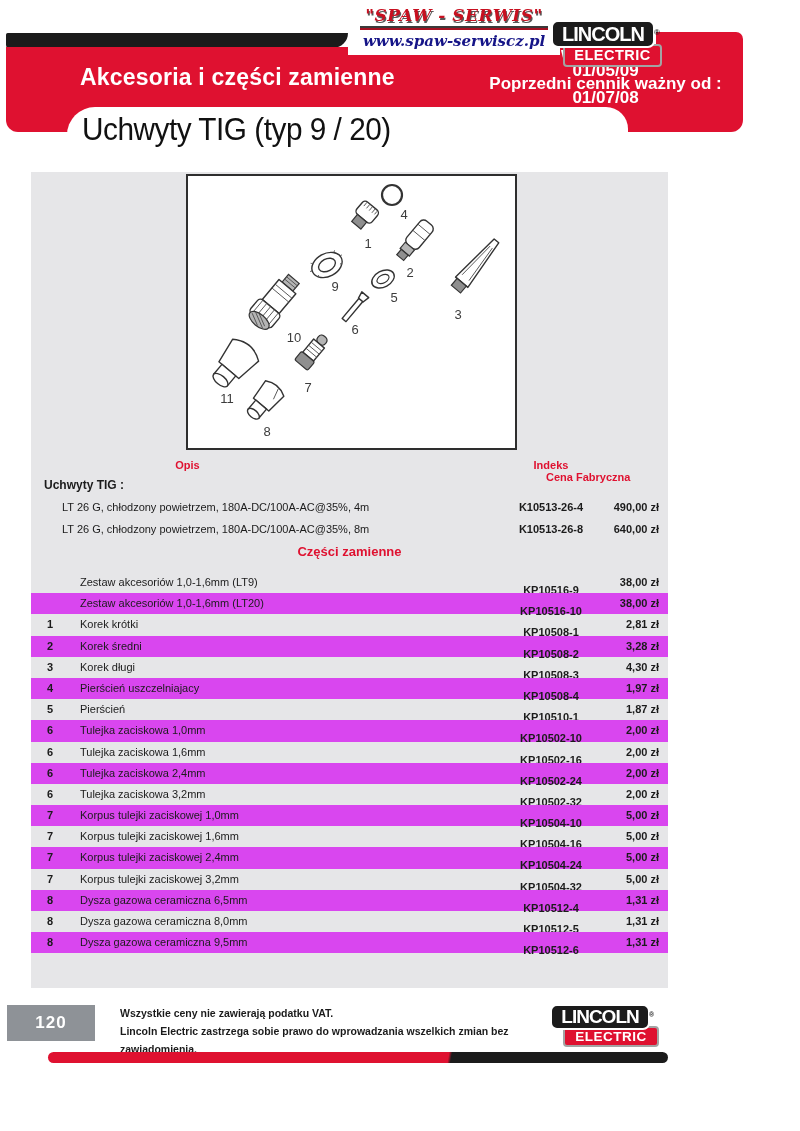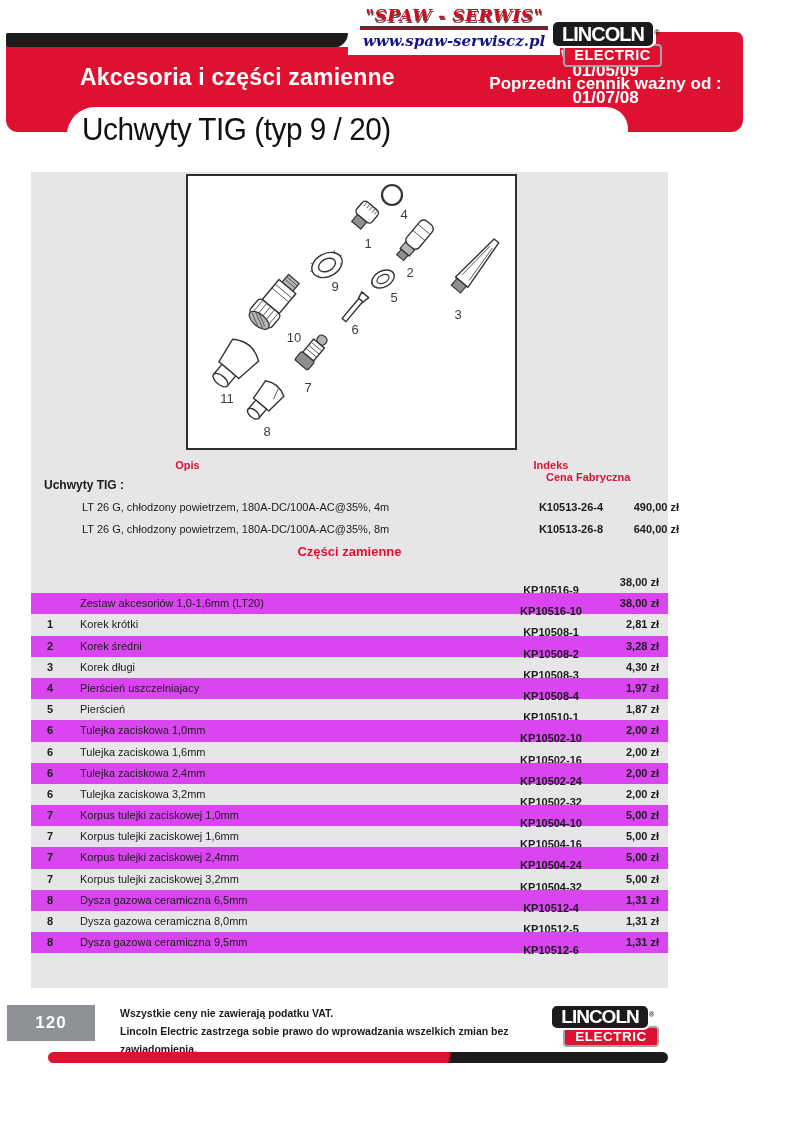--- a/index.html
+++ b/index.html
@@ -95,21 +95,21 @@
   }
   .diagram-box svg { display:block; }
 
   
   .thead { position:absolute; top:287px; width:100%; height:16px; font-size:11px; font-weight:bold; color:var(--red);padding-left:46px; }
   .th-opis  { position:absolute; left:49px;  width:215px; text-align:center; }
   .th-index { position:absolute; left:460px; width:120px; text-align:center; }
   .th-price { position:absolute; right:2px;  width:120px; text-align:left;margin-top:12px; }
 
   .sec1-title { position:absolute; left:13px; top:306px; font-size:12px; font-weight:bold; color:#1b1b1b; }
-  .hero-rows { position:absolute; left:0; top:324px; width:100%;margin-left:20px; }
+  .hero-rows { position:absolute; left:0; top:324px; width:100%; }
   .hero-row { position:relative; height:22px; line-height:22px; font-size:11px; }
   .hero-row .c-desc  { position:absolute; left:31px; }
   .hero-row .c-index { position:absolute; left:460px; width:120px; text-align:center; font-weight:bold; }
   .hero-row .c-price { position:absolute; right:9px; width:110px; text-align:right; font-weight:bold; }
 
   .sec2-title { position:absolute; left:0; top:372px; width:100%; text-align:center; font-size:13px; font-weight:bold; color:var(--red); }
 
   .rows { position:absolute; left:0; top:400px; width:100%; }
   .prow { position:relative; height:21.2px; line-height:21.2px; font-size:11px; }
   .prow.white { background:#d946ef; }
@@ -279,20 +279,21 @@
           <span class="c-index">K10513-26-8</span>
           <span class="c-price">640,00 zł</span>
         </div>
       </div>
 
     <div class="sec2-title">Części zamienne</div>
 
     <div class="rows" id="parts-rows">
         <div class="prow">
           <span class="c-num"></span>
+          <span class="c-desc">Zestaw akcesoriów 1,0-1,6mm (LT9)</span>
           <span class="c-index">KP10516-9</span>
           <span class="c-price">38,00 zł</span>
         </div>
         <div class="prow white">
           <span class="c-num"></span>
           <span class="c-desc">Zestaw akcesoriów 1,0-1,6mm (LT20)</span>
           <span class="c-index">KP10516-10</span>
           <span class="c-price">38,00 zł</span>
         </div>
         <div class="prow">

